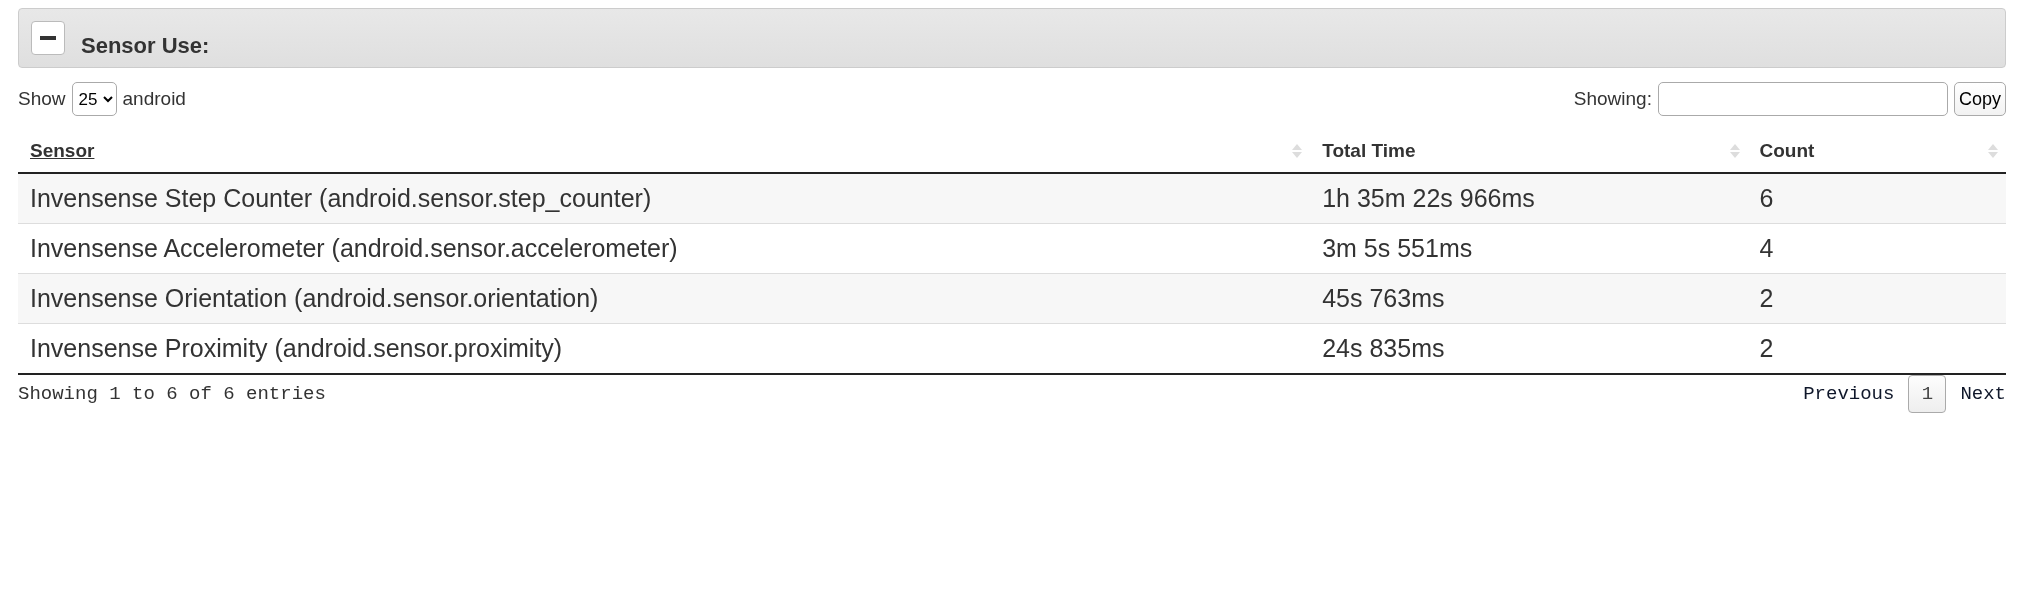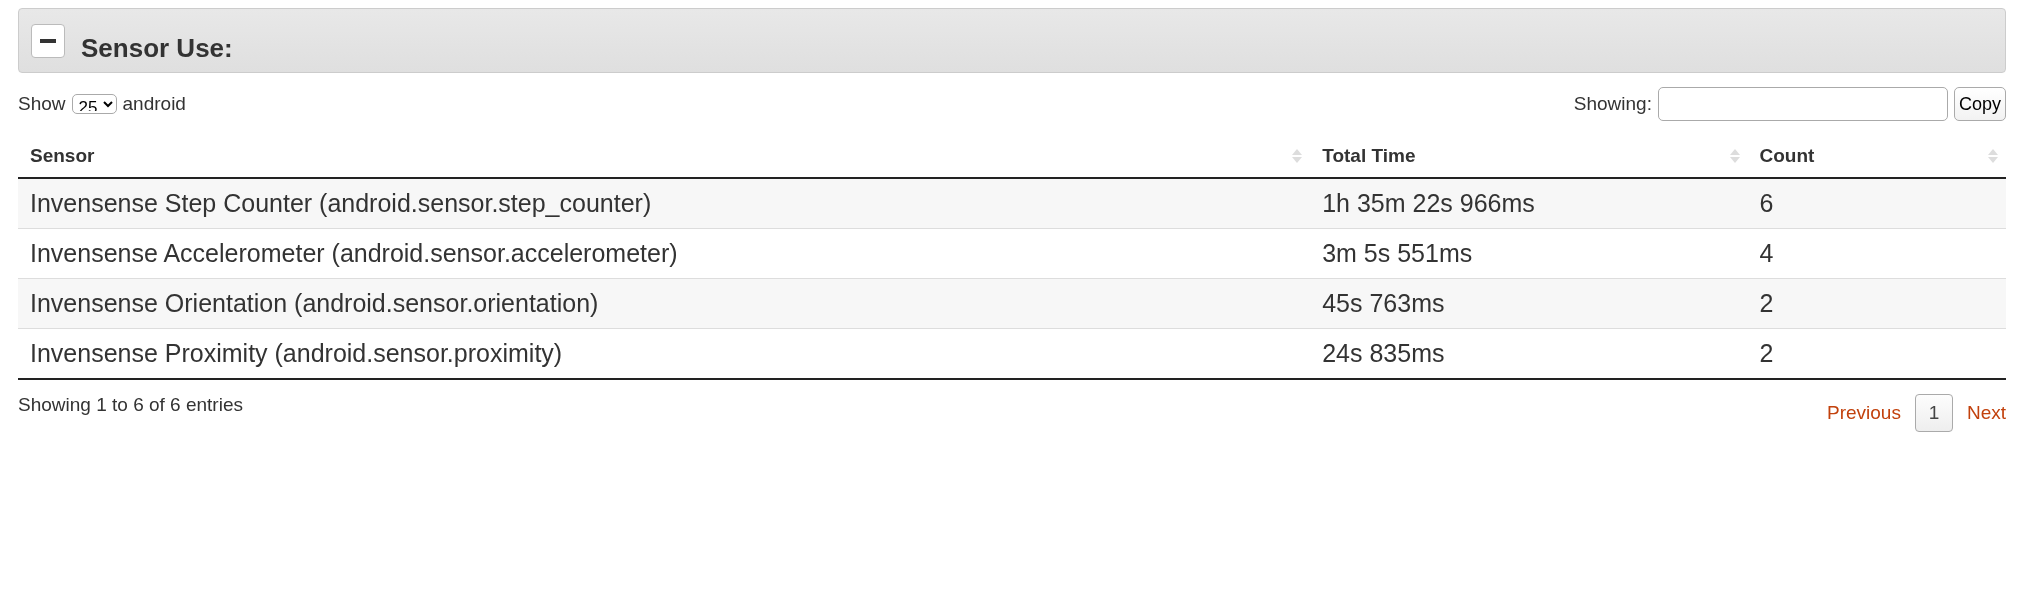--- a/index.html
+++ b/index.html
@@ -31,42 +31,42 @@
       cursor: pointer;
       margin-right: 16px;
     }
     .collapse-btn .minus {
       width: 16px;
       height: 4px;
       background: #333;
     }
     .panel-title {
       font-weight: 700;
-      font-size: 26px;
+      font-size: 22px;
       color: #333;
       margin-top: 16px;
     }
     .controls-row {
       display: flex;
       align-items: center;
       justify-content: space-between;
       margin-bottom: 14px;
     }
     .left-controls, .right-controls {
       display: flex;
       align-items: center;
       gap: 6px;
     }
     .length-select {
       font-size: 17px;
       padding: 2px 2px;
       border: 1px solid #aaa;
       border-radius: 5px;
       background: #fff;
-      height: 20px;
+      height: 34px;
     }
     .search-input {
       font-size: 17px;
       padding: 4px 8px;
       border: 1px solid #aaa;
       border-radius: 5px;
       width: 290px;
       height: 34px;
     }
     .copy-btn {
@@ -107,37 +107,37 @@
     .sort-icon .up { border-bottom: 6px solid #ddd; }
     .sort-icon .down { border-top: 6px solid #ddd; }
     tbody td {
       padding: 10px 12px;
       border-top: 1px solid #ddd;
       font-size: 25px;
     }
     tbody tr:nth-child(odd) { background: #f7f7f7; }
     tbody tr:nth-child(even) { background: #fff; }
     tbody tr:last-child td { border-bottom: 2px solid #222; }
-    .col-sensor { width: 65%; }
+    .col-sensor { width: 65%; text-decoration: underline; }
     .col-time { width: 22%; }
     .col-count { width: 13%; }
     .footer-row {
       display: flex;
-      align-items: flex-start;
+      align-items: center;
       justify-content: space-between;
-      margin-top: 14px;
+      font-family: Liberation Mono, monospace;
     }
     .info-text { font-size: 19px; color: #333; }
     .pagination {
       display: flex;
       align-items: center;
       gap: 14px;
     }
     .page-link {
-      color: #c2410c;
+      color: #0f172a;
       font-size: 19px;
       cursor: default;
     }
     .page-num {
       display: inline-flex;
       align-items: center;
       justify-content: center;
       width: 38px;
       height: 38px;
       border: 1px solid #aaa;

